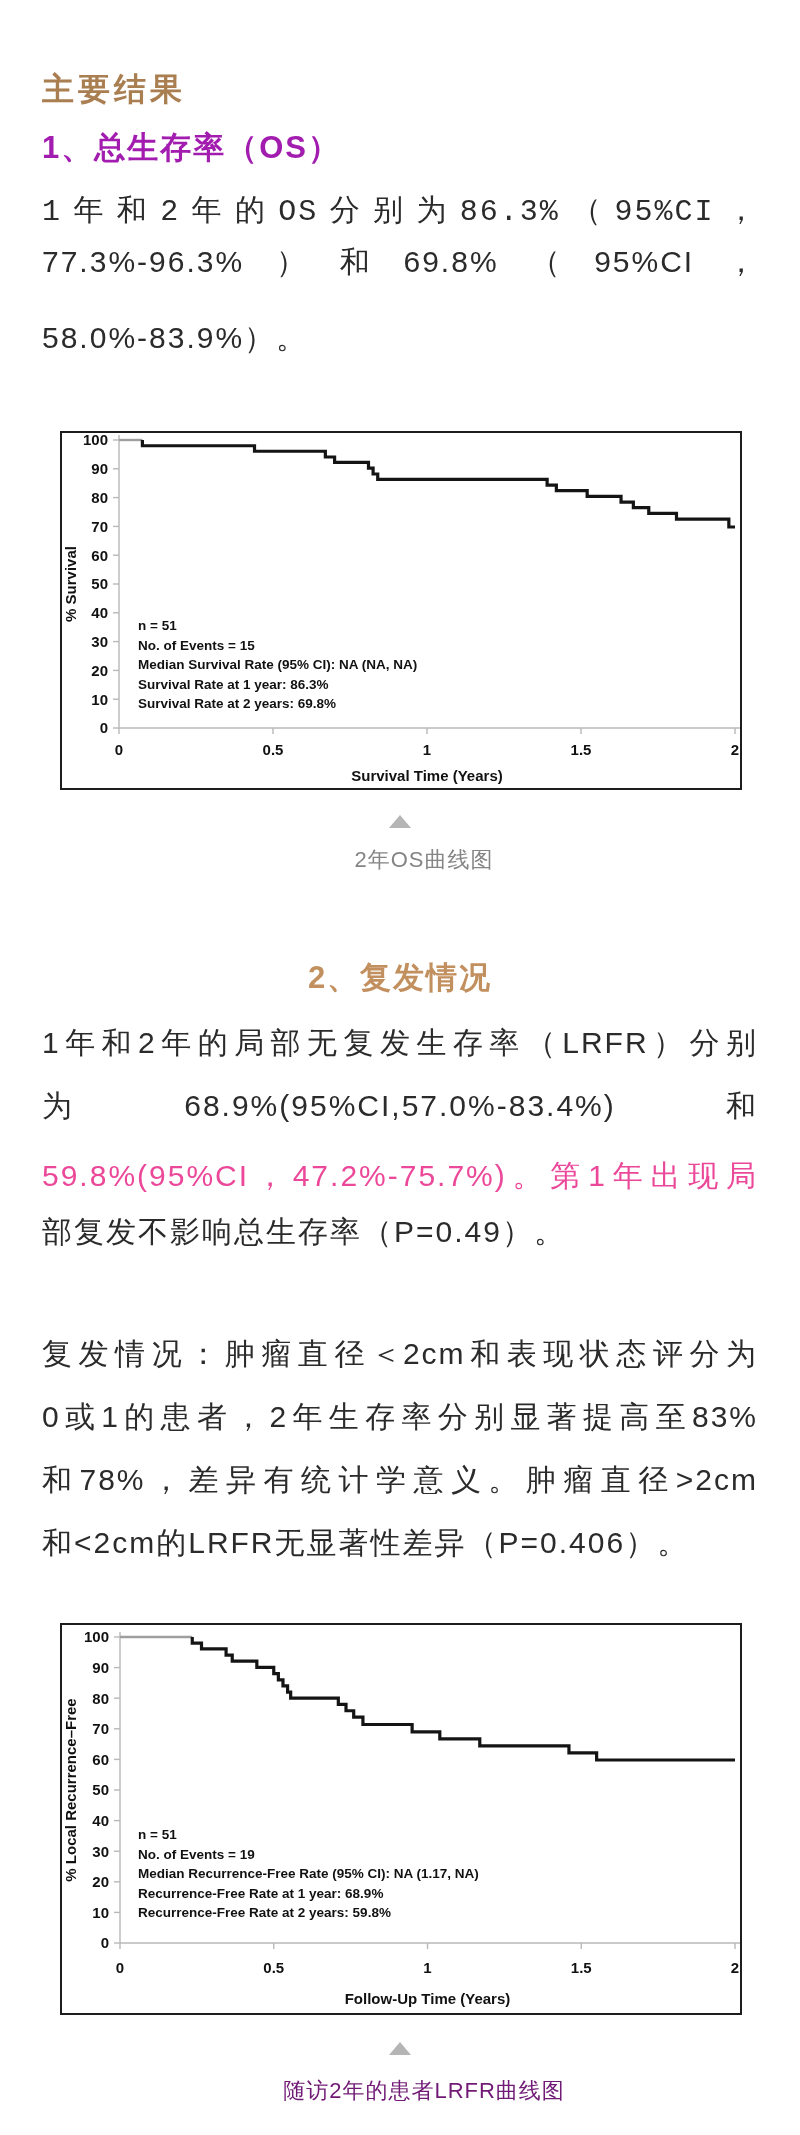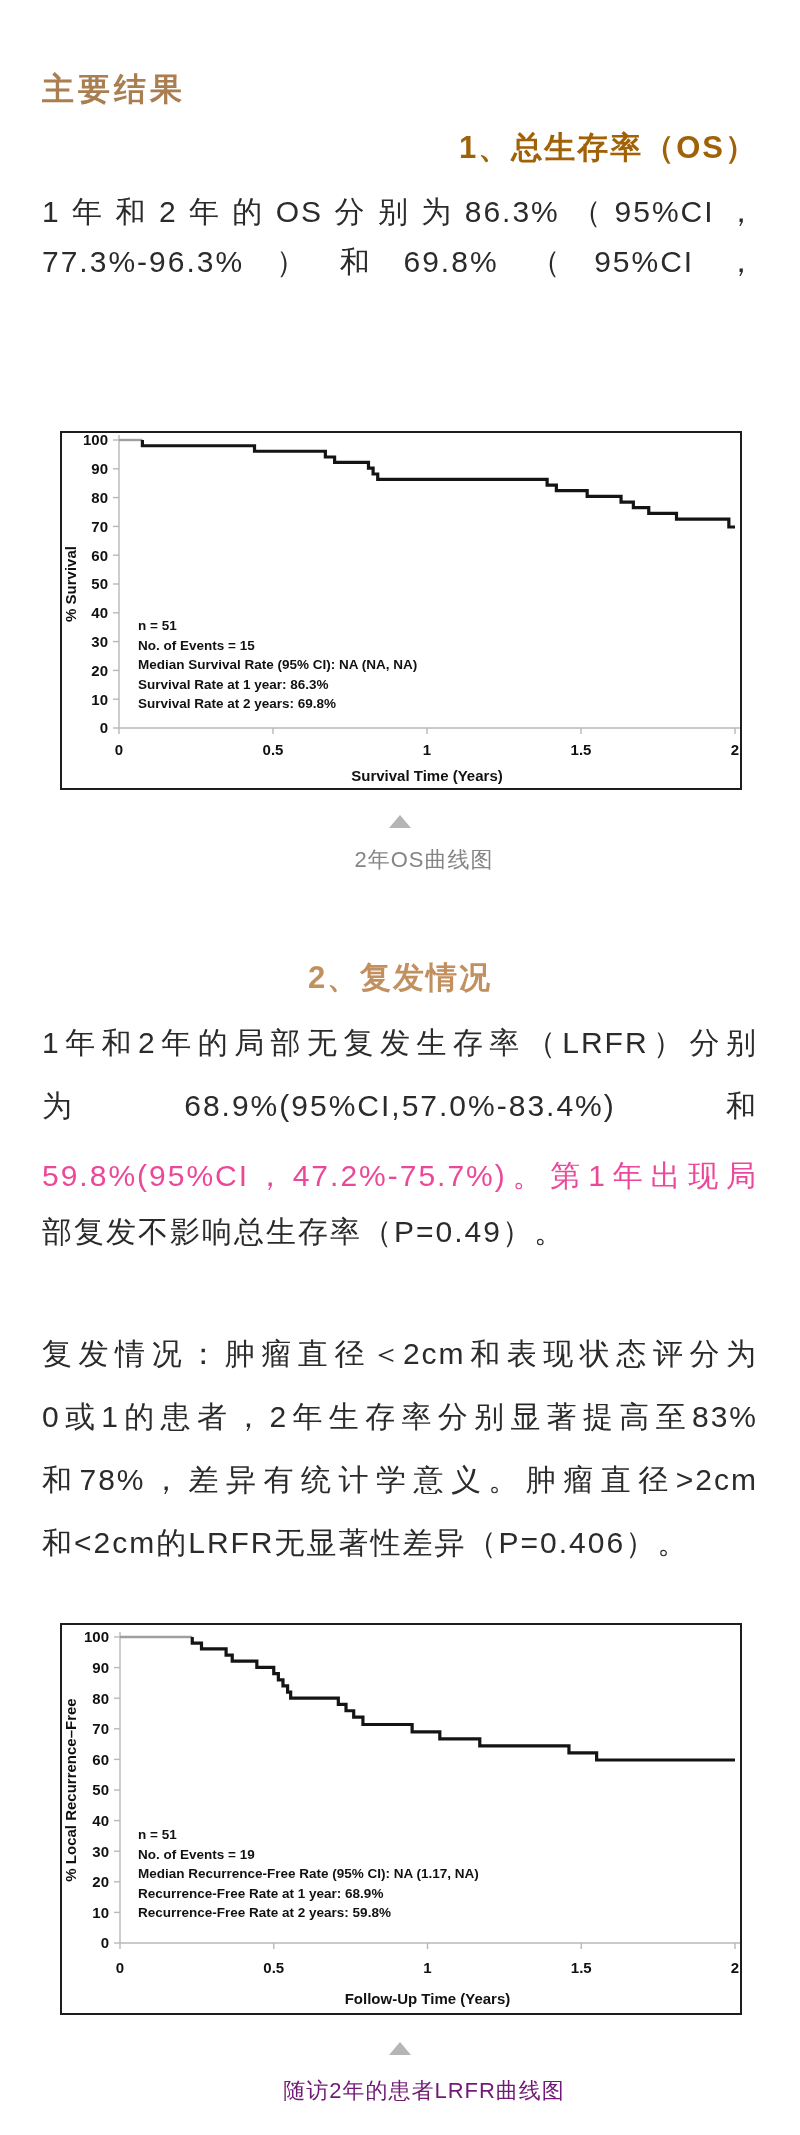--- a/index.html
+++ b/index.html
@@ -26,24 +26,25 @@
         text-align:center;font-size:22px;letter-spacing:1px;padding-left:24px;}
   .cap1{top:845px;} .cap2{top:2076px;}
 </style>
 </head>
 <body>
 
 <div class="page">
 
   <div class="doc-title" style="color: rgb(169, 126, 80); margin-top: 20px;">主要结果</div>
 
-  <div class="sec-heading h1" style="color: #a16207; text-align: right;">1、总生存率（OS）</div>
+  <div class="sec-heading h1" style="color: #a21caf;">1、总生存率（OS）</div>
 
-  <div class="bodyline" style="top: 191px; color: rgb(43, 43, 43);">1年和2年的OS分别为86.3%（95%CI，</div>
+  <div class="bodyline" style="top: 191px; color: rgb(43, 43, 43); font-family: Liberation Mono, monospace;">1年和2年的OS分别为86.3%（95%CI，</div>
   <div class="bodyline" style="top: 241px; color: rgb(43, 43, 43);">77.3%-96.3%）和69.8%（95%CI，</div>
+  <div class="bodyline lastline" style="top: 317px; color: rgb(43, 43, 43);">58.0%-83.9%）。</div>
 
   <svg class="chart chart1" viewBox="0 0 682 359">
       <rect x="1" y="1" width="680" height="357" fill="#ffffff" stroke="#1d1d1d" stroke-width="2"></rect>
       <line x1="59" y1="4" x2="59" y2="297" stroke="#b8b8b8" stroke-width="1.4"></line>
       <line x1="59" y1="297" x2="680" y2="297" stroke="#b8b8b8" stroke-width="1.4"></line>
       <line x1="53" y1="297" x2="59" y2="297" stroke="#b8b8b8" stroke-width="1.4"></line>
       <text x="48" y="297" text-anchor="end" dy="0.36em" fill="#111111" style="font-family:&quot;Liberation Sans&quot;,sans-serif;font-weight:bold;font-size:15px;">0</text>
       <line x1="53" y1="268.2" x2="59" y2="268.2" stroke="#b8b8b8" stroke-width="1.4"></line>
       <text x="48" y="268.2" text-anchor="end" dy="0.36em" fill="#111111" style="font-family:&quot;Liberation Sans&quot;,sans-serif;font-weight:bold;font-size:15px;">10</text>
       <line x1="53" y1="239.4" x2="59" y2="239.4" stroke="#b8b8b8" stroke-width="1.4"></line>

